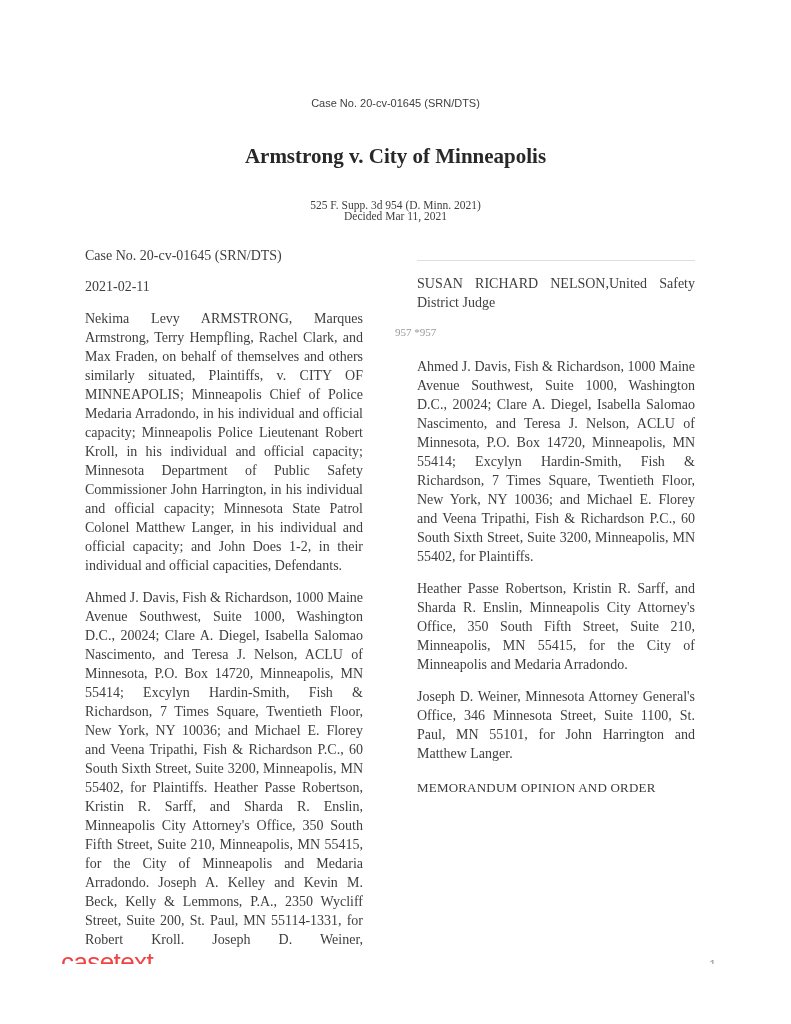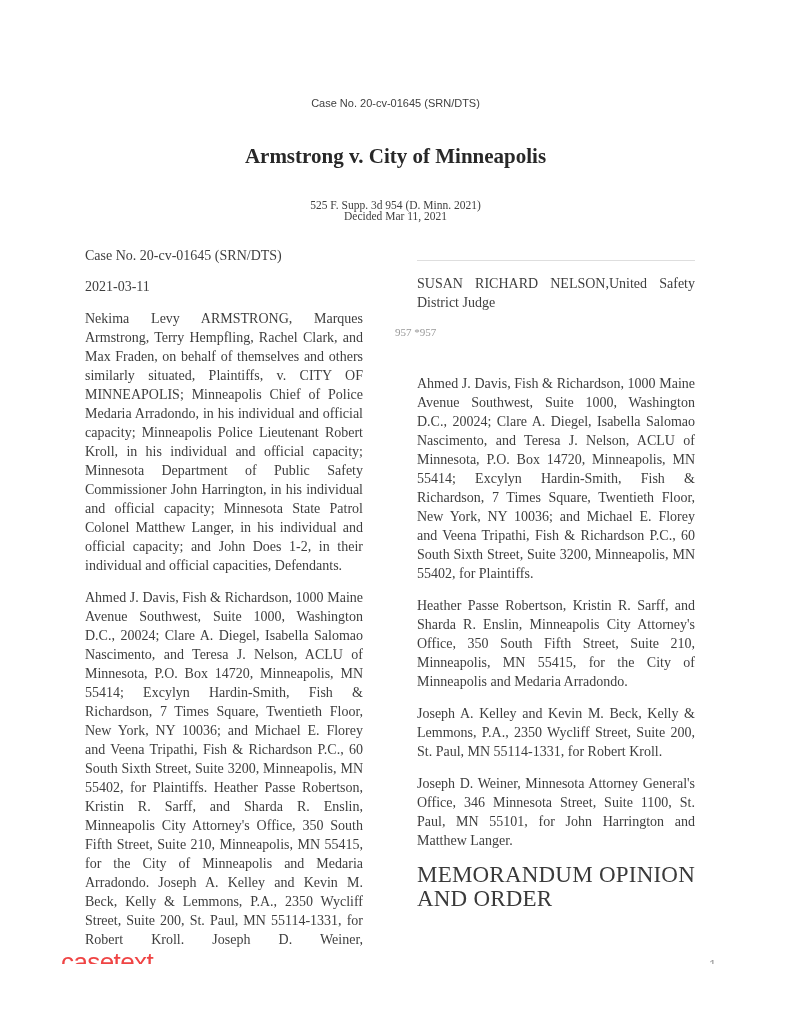--- a/index.html
+++ b/index.html
@@ -52,24 +52,24 @@
   .cont-para { margin-bottom:0; }
   .divider {
     border:none; border-top:1px solid #dedede;
     margin:14px 0 13px 0; height:0;
   }
   .judge-para { margin-bottom:8px; }
   .page-marker {
     font-size:11px; line-height:15px;
     color:#989898;
     text-align:left;
-    margin:0 0 34px -22px;
+    margin:0 0 17px -22px;
   }
   .section-heading {
-    font-size:23px; line-height:24px;
+    font-size:13px; line-height:24px;
     font-weight:normal;
     color:#3a3a3a;
     text-align:justify;
     margin:0; letter-spacing:0.2px;
   }
 
   
   .logo-wrap { position:absolute; left:61px; top:950px; }
   .logo-word {
     font-family:"Liberation Sans", sans-serif;
@@ -95,32 +95,31 @@
 
 <div class="page">
 
   <div class="hdr-line hdr-case">Case No. 20-cv-01645 (SRN/DTS)</div>
   <div class="doc-title">Armstrong v. City of Minneapolis</div>
   <div class="cite-line cite">525 F. Supp. 3d 954 (D. Minn. 2021)</div>
   <div class="cite-line decided">Decided Mar 11, 2021</div>
 
   <div class="col col-left">
     <p class="case-line tight">Case No. 20-cv-01645 (SRN/DTS)</p>
-    <p class="date-line">2021-03-11</p>
+    <p class="date-line">2021-02-11</p>
     <p>Nekima Levy ARMSTRONG, Marques Armstrong, Terry Hempfling, Rachel Clark, and Max Fraden, on behalf of themselves and others similarly situated, Plaintiffs, v. CITY OF MINNEAPOLIS; Minneapolis Chief of Police Medaria Arradondo, in his individual and official capacity; Minneapolis Police Lieutenant Robert Kroll, in his individual and official capacity; Minnesota Department of Public Safety Commissioner John Harrington, in his individual and official capacity; Minnesota State Patrol Colonel Matthew Langer, in his individual and official capacity; and John Does 1-2, in their individual and official capacities, Defendants.</p>
     <p class="counsel-merged">Ahmed J. Davis, Fish &amp; Richardson, 1000 Maine Avenue Southwest, Suite 1000, Washington D.C., 20024; Clare A. Diegel, Isabella Salomao Nascimento, and Teresa J. Nelson, ACLU of Minnesota, P.O. Box 14720, Minneapolis, MN 55414; Excylyn Hardin-Smith, Fish &amp; Richardson, 7 Times Square, Twentieth Floor, New York, NY 10036; and Michael E. Florey and Veena Tripathi, Fish &amp; Richardson P.C., 60 South Sixth Street, Suite 3200, Minneapolis, MN 55402, for Plaintiffs. Heather Passe Robertson, Kristin R. Sarff, and Sharda R. Enslin, Minneapolis City Attorney's Office, 350 South Fifth Street, Suite 210, Minneapolis, MN 55415, for the City of Minneapolis and Medaria Arradondo. Joseph A. Kelley and Kevin M. Beck, Kelly &amp; Lemmons, P.A., 2350 Wycliff Street, Suite 200, St. Paul, MN 55114-1331, for Robert Kroll. Joseph D. Weiner,</p>
   </div>
 
   <div class="col col-right">
     <hr class="divider">
     <p class="judge-para">SUSAN RICHARD NELSON,United Safety District Judge</p>
     <div class="page-marker">957 *957</div>
     <p>Ahmed J. Davis, Fish &amp; Richardson, 1000 Maine Avenue Southwest, Suite 1000, Washington D.C., 20024; Clare A. Diegel, Isabella Salomao Nascimento, and Teresa J. Nelson, ACLU of Minnesota, P.O. Box 14720, Minneapolis, MN 55414; Excylyn Hardin-Smith, Fish &amp; Richardson, 7 Times Square, Twentieth Floor, New York, NY 10036; and Michael E. Florey and Veena Tripathi, Fish &amp; Richardson P.C., 60 South Sixth Street, Suite 3200, Minneapolis, MN 55402, for Plaintiffs.</p>
     <p>Heather Passe Robertson, Kristin R. Sarff, and Sharda R. Enslin, Minneapolis City Attorney's Office, 350 South Fifth Street, Suite 210, Minneapolis, MN 55415, for the City of Minneapolis and Medaria Arradondo.</p>
-    <p>Joseph A. Kelley and Kevin M. Beck, Kelly &amp; Lemmons, P.A., 2350 Wycliff Street, Suite 200, St. Paul, MN 55114-1331, for Robert Kroll.</p>
     <p>Joseph D. Weiner, Minnesota Attorney General's Office, 346 Minnesota Street, Suite 1100, St. Paul, MN 55101, for John Harrington and Matthew Langer.</p>
     <h2 class="section-heading">MEMORANDUM OPINION AND ORDER</h2>
   </div>
 
   <div class="logo-wrap">
     <div class="logo-word">casetext</div>
     <div class="logo-tag">Part of Thomson Reuters</div>
   </div>
   <div class="page-num">1</div>
 

